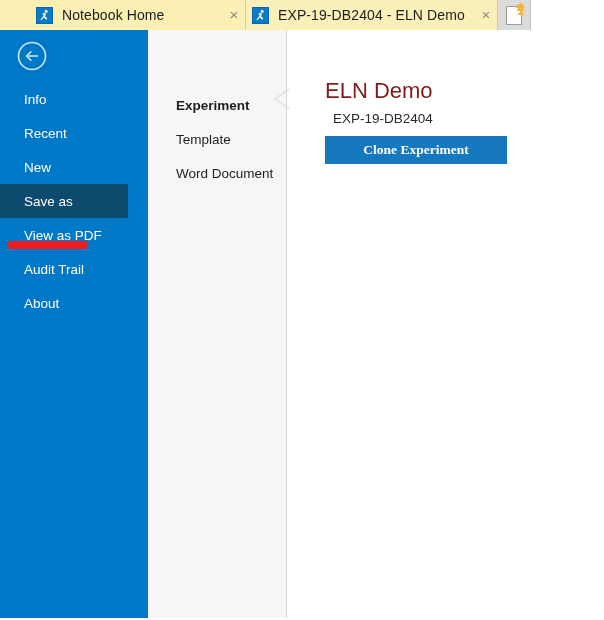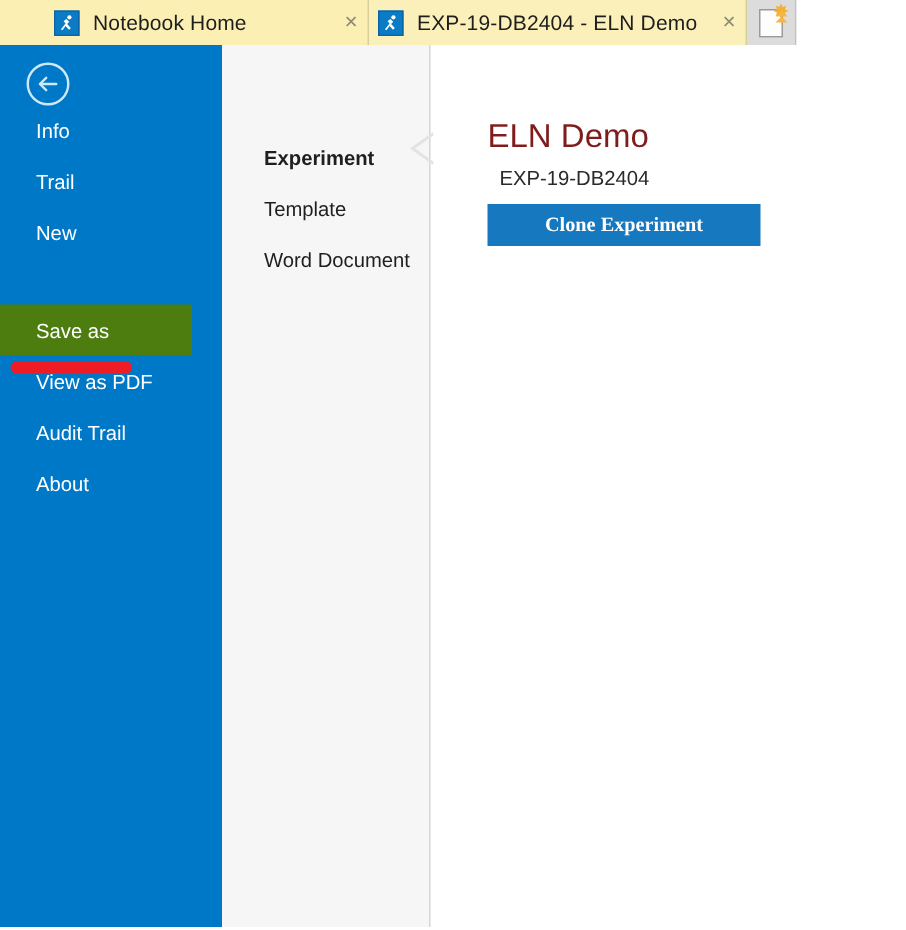--- a/index.html
+++ b/index.html
@@ -111,38 +111,37 @@
   }
   #back-button {
     position: absolute;
     left: 14px; top: 8px;
     width: 36px; height: 36px;
     cursor: pointer;
   }
   #back-button svg { display: block; }
   .nav-list {
     position: absolute;
-    left: 0; top: 40px;
+    left: 0; top: 52px;
     width: 128px;
   }
   .nav-item {
     position: relative;
     height: 34px;
     display: flex;
     align-items: center;
     padding-left: 24px;
     box-sizing: border-box;
     color: #ffffff;
     font-size: 13.5px;
     cursor: pointer;
     white-space: nowrap;
   }
   .nav-item.selected {
-    background: #4d7c0f;
-    margin-top: 31px;
+    background: #0c4a6e;
   }
 
   
   #annotation-underline {
     position: absolute;
     left: 7px;
     top: 211px;
     width: 81px;
     height: 8px;
     background: #ee1c25;
@@ -275,21 +274,21 @@
       <path d="M23.5 18 H12.8" fill="none" stroke="#cfe8f7" stroke-width="1.6" stroke-linecap="round"></path>
       <path d="M16.8 13.9 L12.6 18 L16.8 22.1" fill="none" stroke="#cfe8f7" stroke-width="1.6" stroke-linecap="round" stroke-linejoin="round"></path>
     </svg>
   </div>
 
   <div class="nav-list">
     <div class="nav-item">
       <span>Info</span>
     </div>
     <div class="nav-item">
-      <span>Trail</span>
+      <span>Recent</span>
     </div>
     <div class="nav-item">
       <span>New</span>
     </div>
     <div class="nav-item selected">
       <span>Save as</span>
     </div>
     <div class="nav-item">
       <span>View as PDF</span>
     </div>

